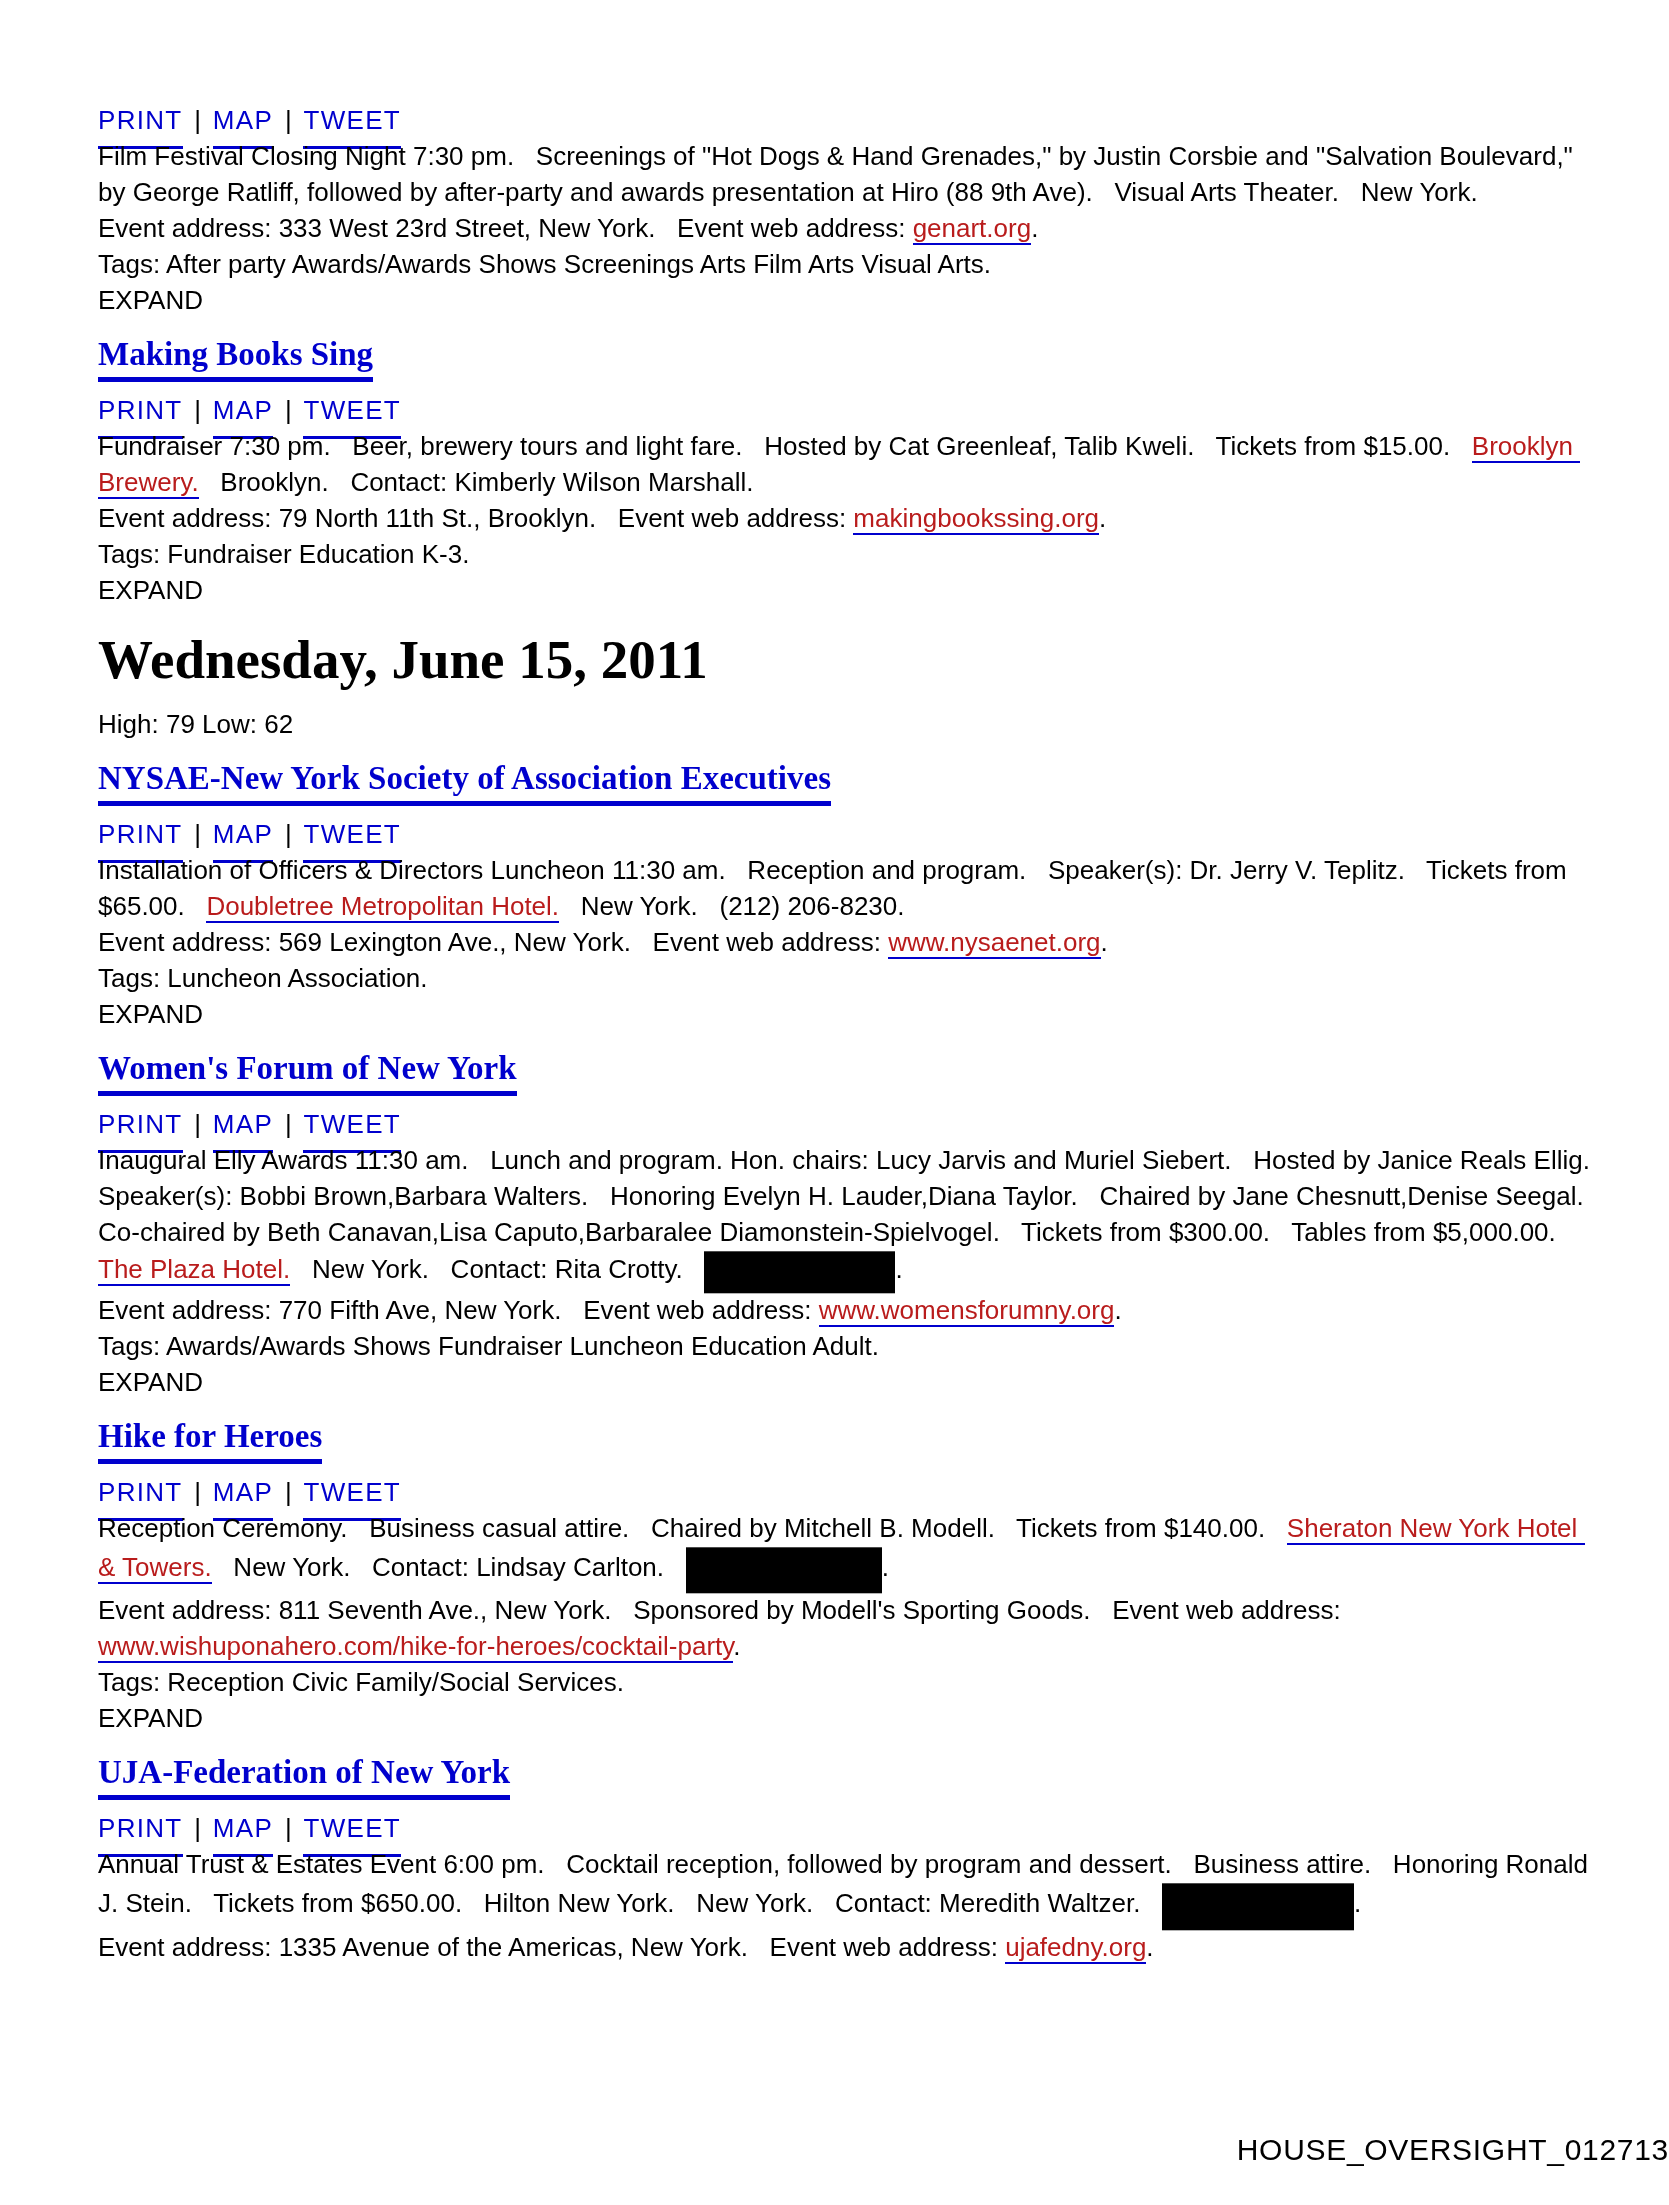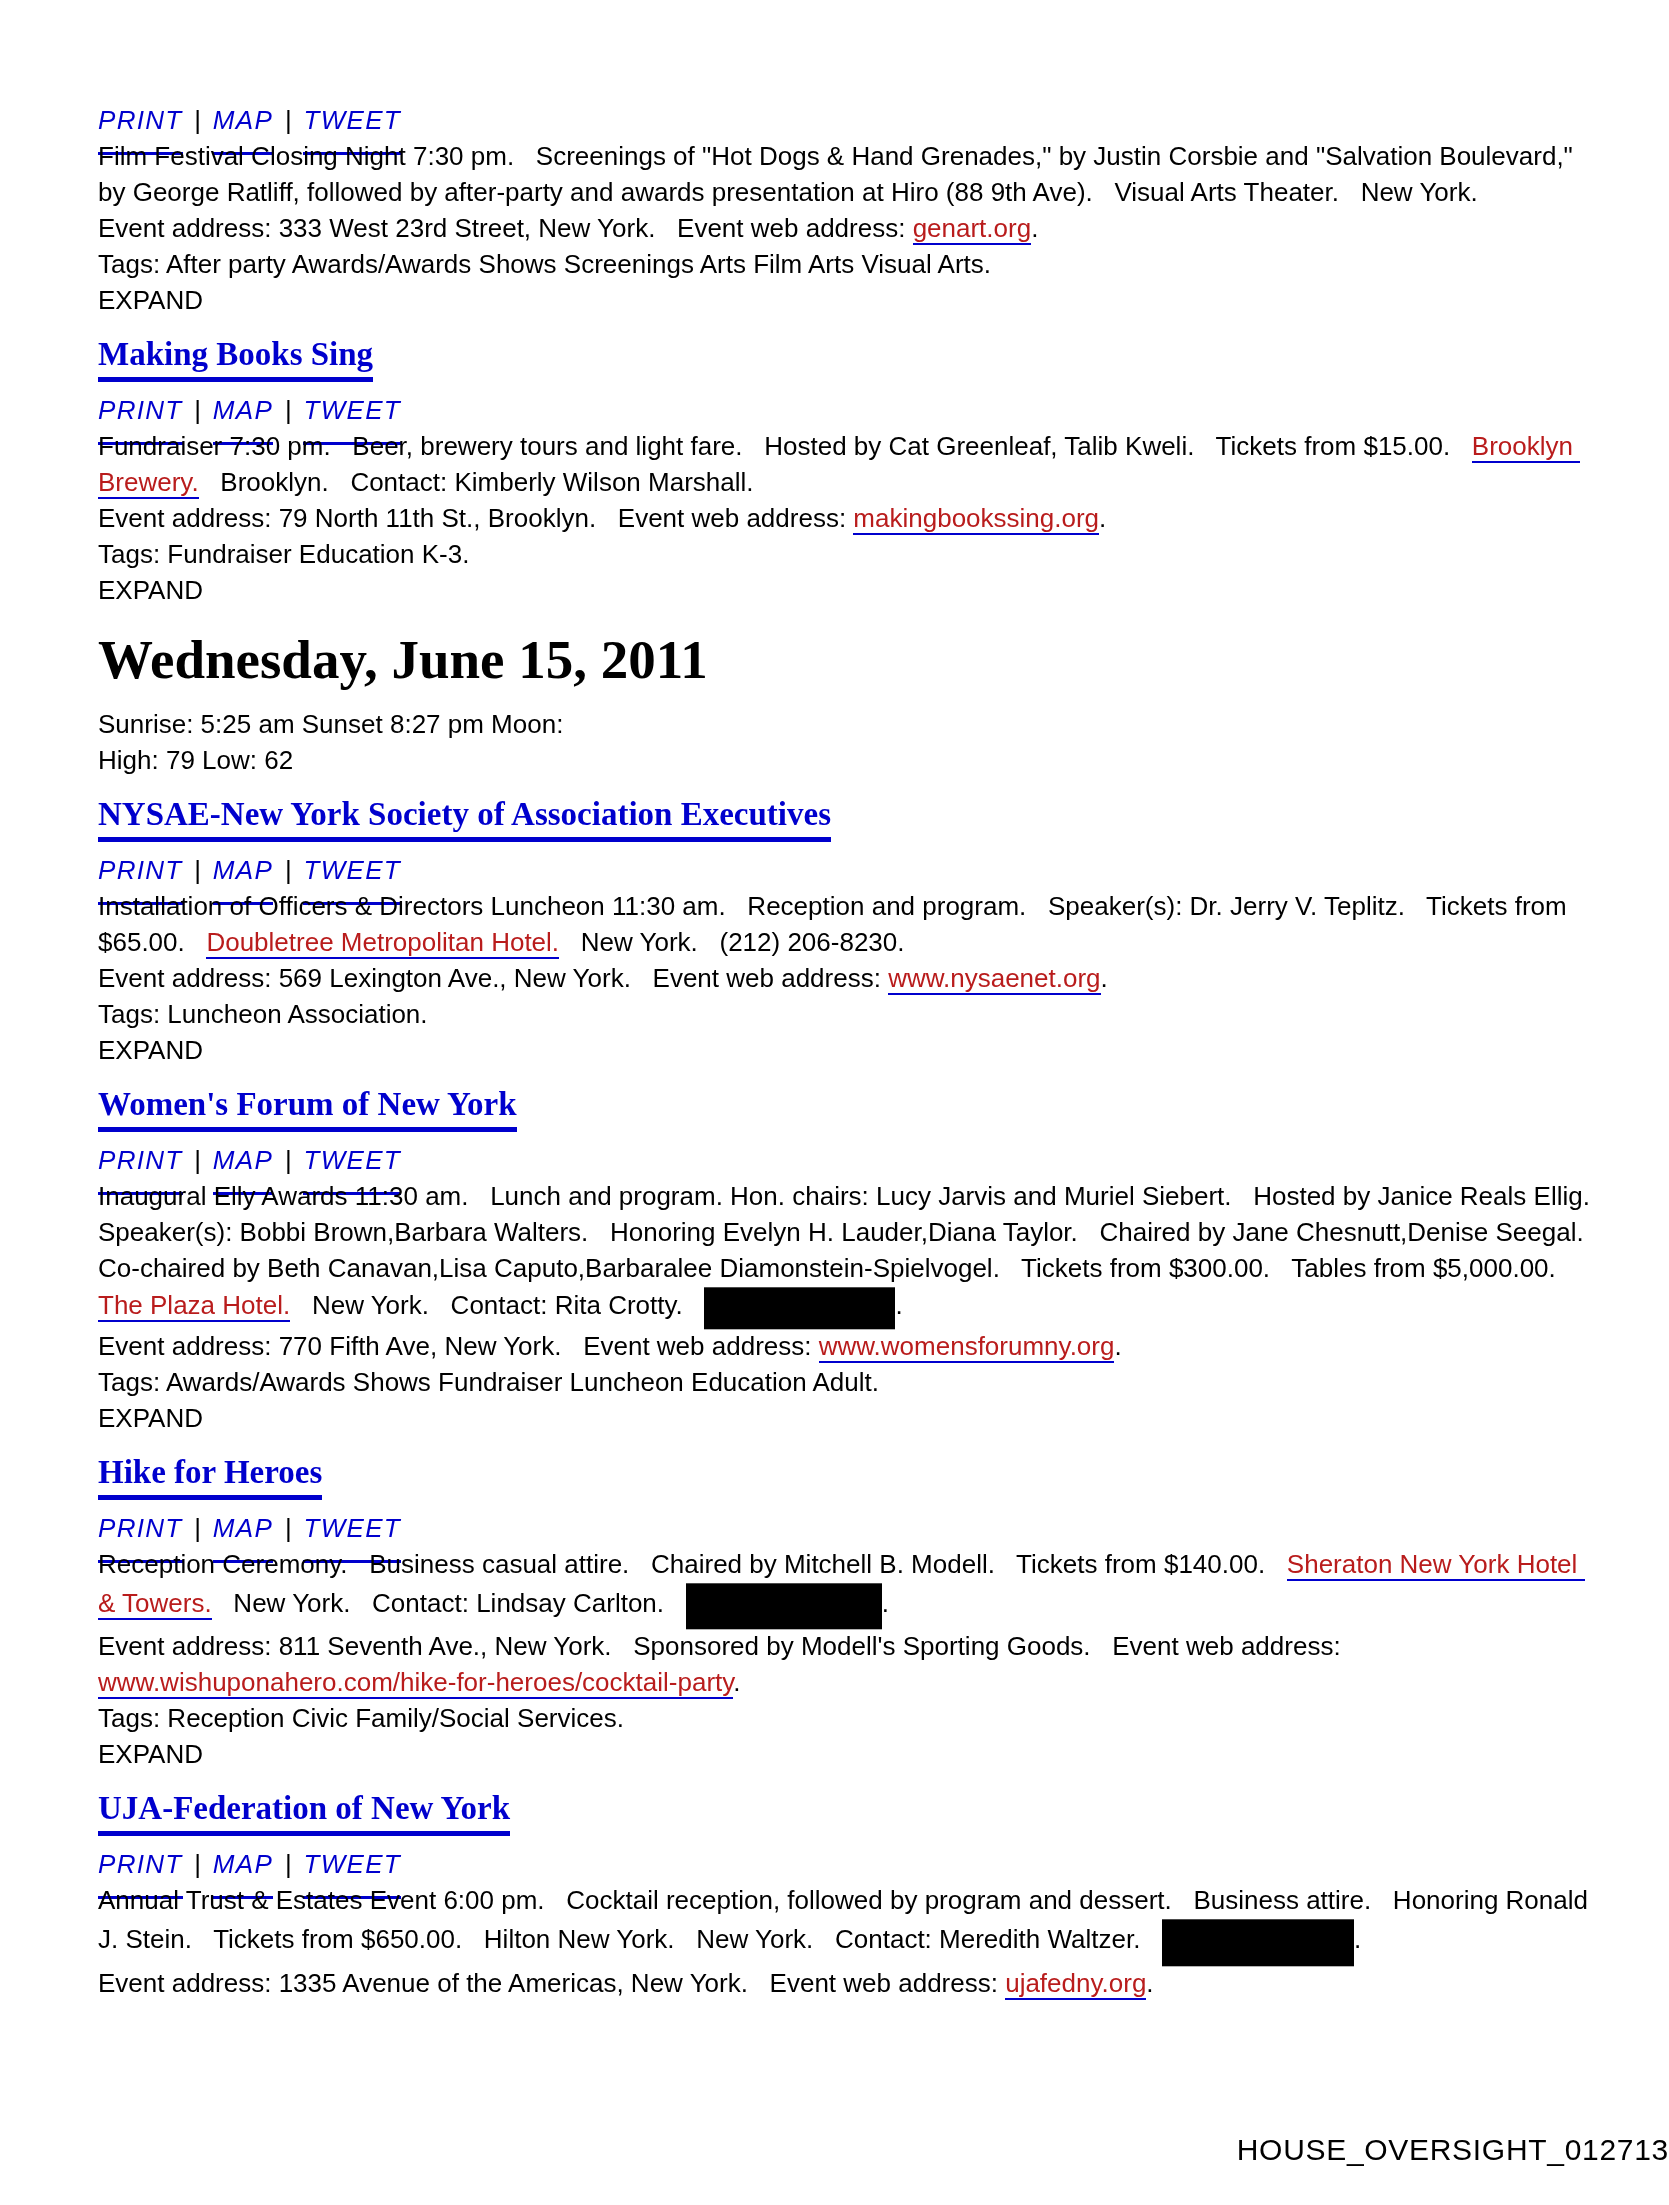--- a/index.html
+++ b/index.html
@@ -25,23 +25,22 @@
     font-size: 26px;
     line-height: 36px;
     white-space: pre-wrap;
     color: #000000;
   }
   .tlink {
     color: #0000CD;
     text-decoration: none;
     letter-spacing: 1.3px;
     border-bottom: 3.3px solid #0000CD;
-    padding-bottom: 17px;
+    padding-bottom: 11px;
     cursor: pointer;
-    font-style: italic;
   }
   .sep { color: #000000; margin: 0 11.8px; }
   .lnk {
     color: #b91c1c;
     text-decoration: none;
     border-bottom: 2.6px solid #0000CD;
     cursor: pointer;
   }
   .title-row { margin: 17px 0 10.5px 0; }
   .event-title {
@@ -91,21 +90,20 @@
     <div class="para"><span>Event address: 333 West 23rd Street, New York.   Event web address: </span><a class="lnk">genart.org</a><span>.</span></div>
     <div class="line">Tags: After party Awards/Awards Shows Screenings Arts Film Arts Visual Arts.</div>
     <div class="line"><span class="expand">EXPAND</span></div>
     <div class="title-row"><a class="event-title">Making Books Sing</a></div>
     <div class="toolbar"><a class="tlink">PRINT</a><span class="sep">|</span><a class="tlink">MAP</a><span class="sep">|</span><a class="tlink">TWEET</a></div>
     <div class="para"><span>Fundraiser 7:30 pm.   Beer, brewery tours and light fare.   Hosted by Cat Greenleaf, Talib Kweli.   Tickets from $15.00.   </span><a class="lnk">Brooklyn Brewery.</a><span>   Brooklyn.   Contact: Kimberly Wilson Marshall.</span></div>
     <div class="para"><span>Event address: 79 North 11th St., Brooklyn.   Event web address: </span><a class="lnk">makingbookssing.org</a><span>.</span></div>
     <div class="line">Tags: Fundraiser Education K-3.</div>
     <div class="line"><span class="expand">EXPAND</span></div>
     <div class="date-title">Wednesday, June 15, 2011</div>
-    <div class="line">Sunrise: 5:25 am Sunset 8:27 pm Moon:</div>
     <div class="line">High: 79 Low: 62</div>
     <div class="title-row"><a class="event-title">NYSAE-New York Society of Association Executives</a></div>
     <div class="toolbar"><a class="tlink">PRINT</a><span class="sep">|</span><a class="tlink">MAP</a><span class="sep">|</span><a class="tlink">TWEET</a></div>
     <div class="para"><span>Installation of Officers &amp; Directors Luncheon 11:30 am.   Reception and program.   Speaker(s): Dr. Jerry V. Teplitz.   Tickets from $65.00.   </span><a class="lnk">Doubletree Metropolitan Hotel.</a><span>   New York.   (212) 206-8230.</span></div>
     <div class="para"><span>Event address: 569 Lexington Ave., New York.   Event web address: </span><a class="lnk">www.nysaenet.org</a><span>.</span></div>
     <div class="line">Tags: Luncheon Association.</div>
     <div class="line"><span class="expand">EXPAND</span></div>
     <div class="title-row"><a class="event-title">Women's Forum of New York</a></div>
     <div class="toolbar"><a class="tlink">PRINT</a><span class="sep">|</span><a class="tlink">MAP</a><span class="sep">|</span><a class="tlink">TWEET</a></div>
     <div class="para"><span>Inaugural Elly Awards 11:30 am.   Lunch and program. Hon. chairs: Lucy Jarvis and Muriel Siebert.   Hosted by Janice Reals Ellig.   Speaker(s): Bobbi Brown,Barbara Walters.   Honoring Evelyn H. Lauder,Diana Taylor.   Chaired by Jane Chesnutt,Denise Seegal.   Co-chaired by Beth Canavan,Lisa Caputo,Barbaralee Diamonstein-Spielvogel.   Tickets from $300.00.   Tables from $5,000.00.   </span><a class="lnk">The Plaza Hotel.</a><span>   New York.   Contact: Rita Crotty.   </span><span class="redact" style="width: 191px; height: 42px;"></span><span>.</span></div>

